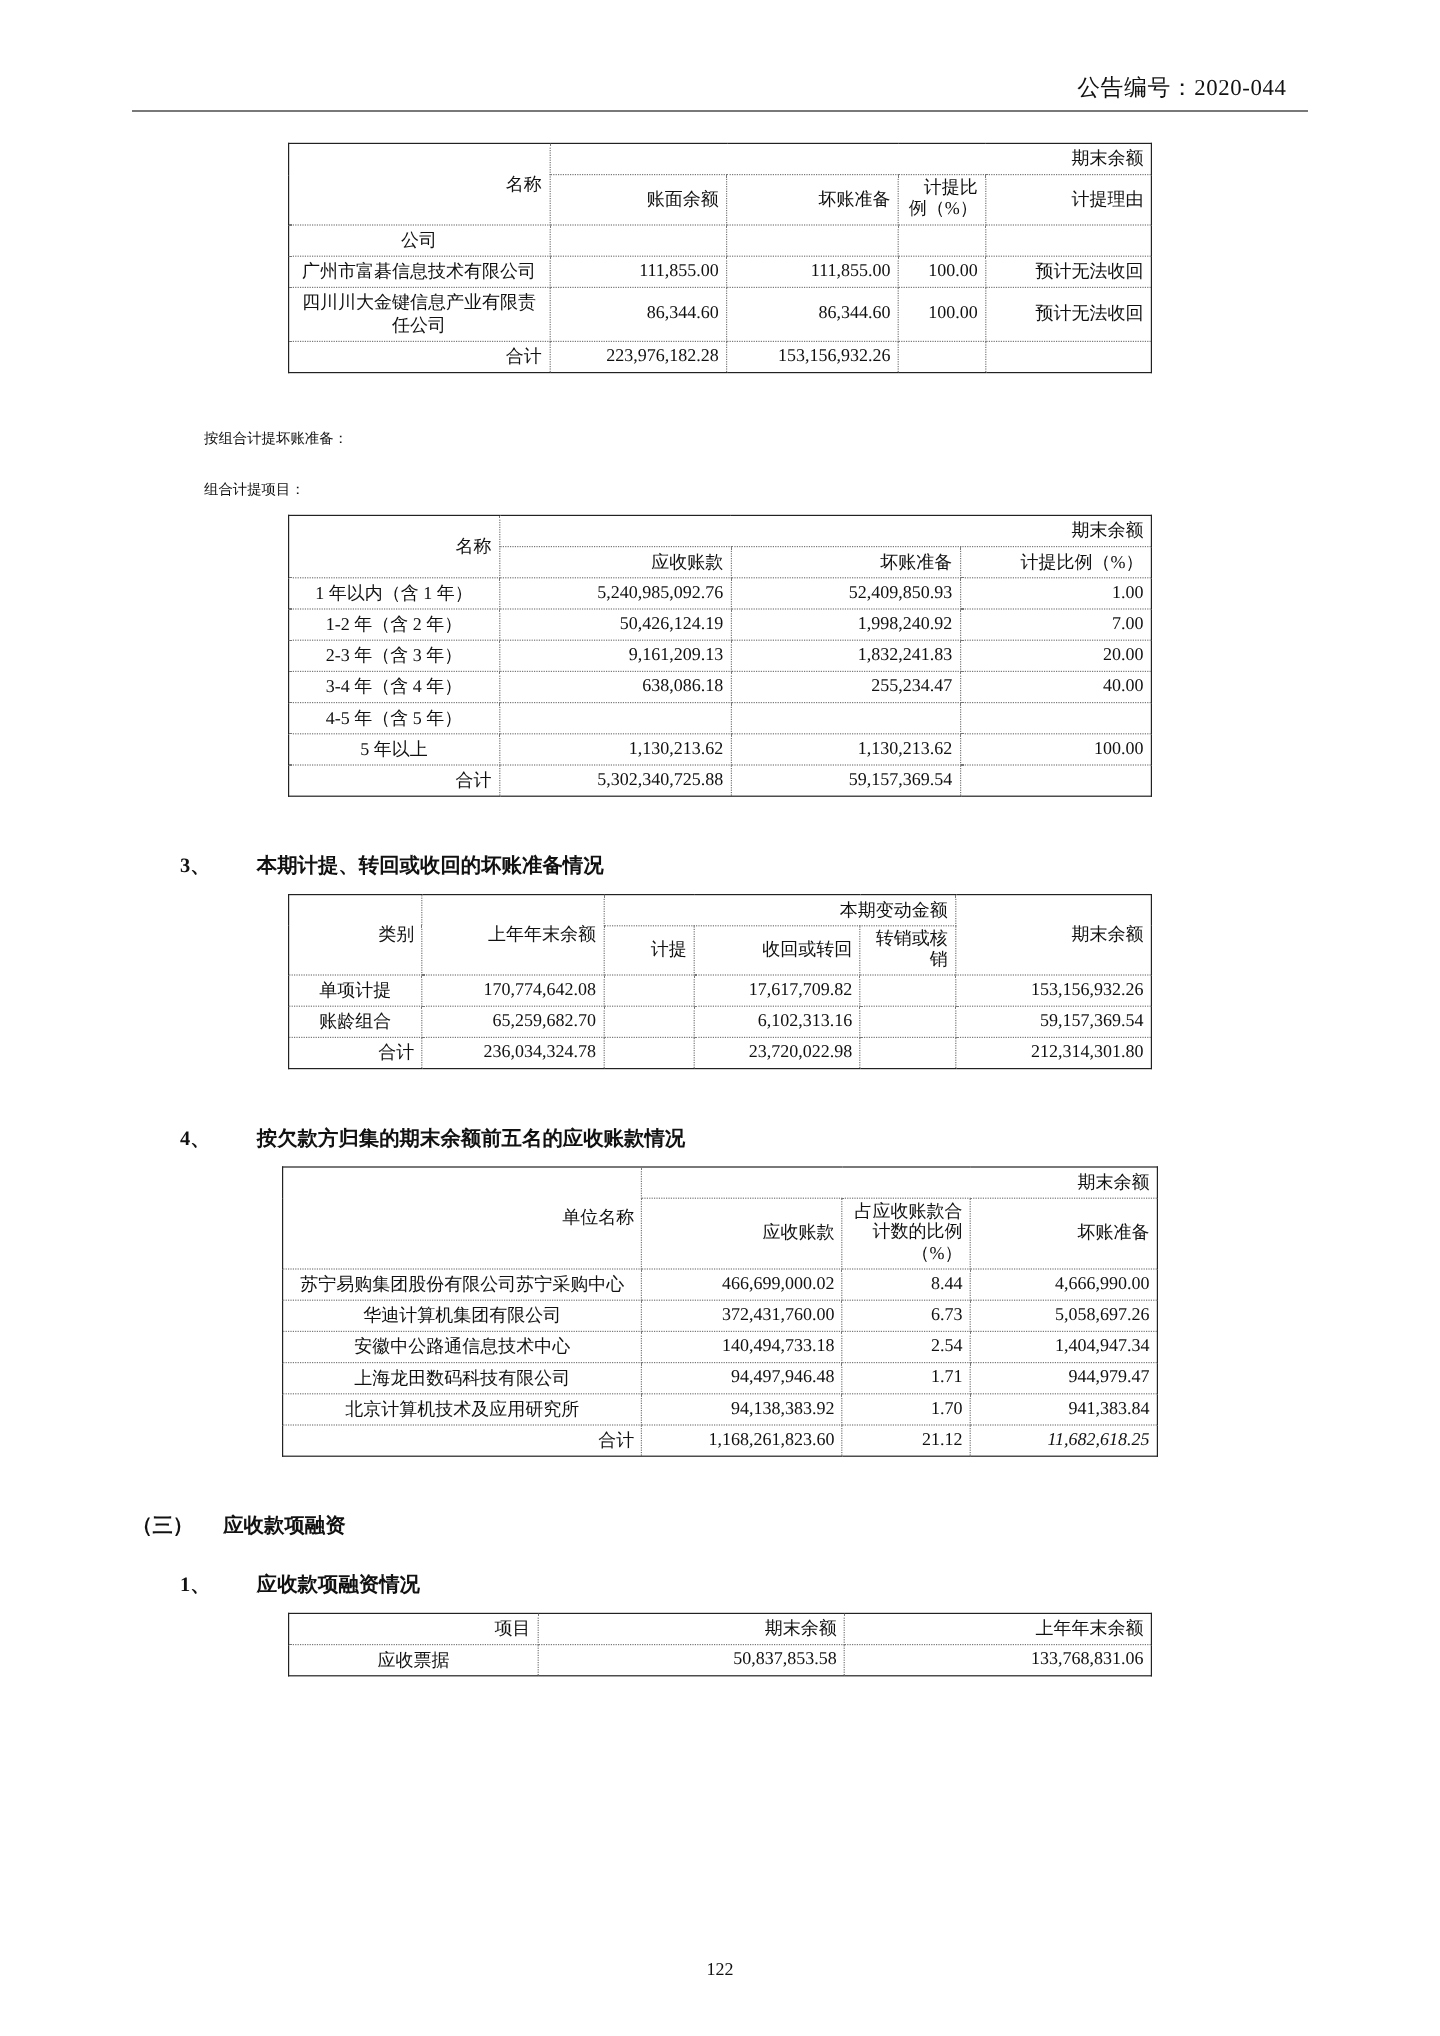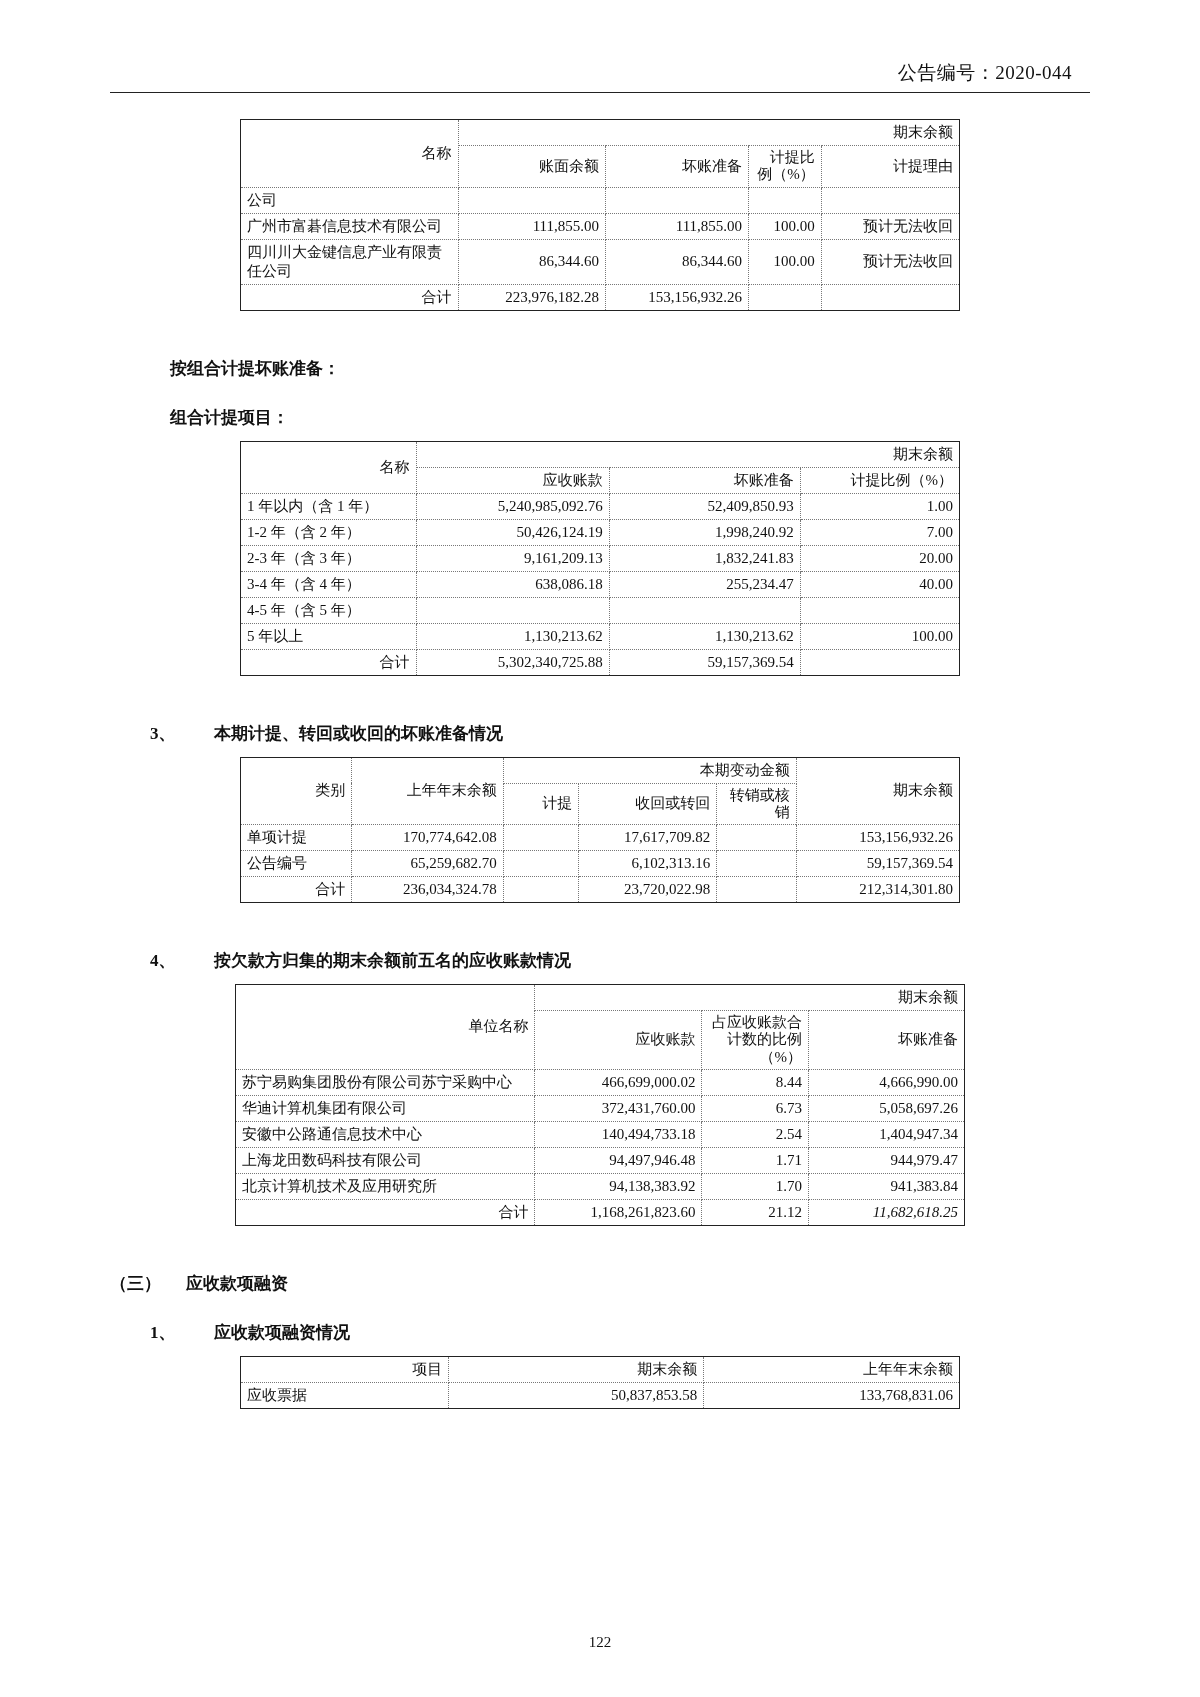--- a/index.html
+++ b/index.html
@@ -44,24 +44,24 @@
     font-weight: normal;
   }
   .tbl-wrap {
     margin-left: auto;
     margin-right: auto;
   }
   .top-rule { border-top: 1.8px solid #222 !important; }
   .bot-rule { border-bottom: 1.8px solid #222 !important; }
   .num { text-align: right; }
   .ctr { text-align: right; }
-  .lft { text-align: left; }
+  .lft { text-align: center; }
   .para {
-    font-size: 17px;
-    font-weight: bold;
+    font-size: 12px;
+    font-weight: normal;
   }
   .indent1 { margin-left: 60px; }
   .indent2 { margin-left: 40px; }
   .spacer-lg { height: 46px; }
   .spacer-md { height: 26px; }
   .spacer-sm { height: 12px; }
   .numhead {
     display: flex;
     align-items: baseline;
     font-weight: bold;
@@ -222,21 +222,21 @@
     </tr>
     <tr>
       <td class="lft" style="border-left:1.8px solid #222;">单项计提</td>
       <td class="num">170,774,642.08</td>
       <td class="num"></td>
       <td class="num">17,617,709.82</td>
       <td class="num"></td>
       <td class="num" style="border-right:1.8px solid #222;">153,156,932.26</td>
     </tr>
     <tr>
-      <td class="lft" style="border-left:1.8px solid #222;">公告编号</td>
+      <td class="lft" style="border-left:1.8px solid #222;">账龄组合</td>
       <td class="num">65,259,682.70</td>
       <td class="num"></td>
       <td class="num">6,102,313.16</td>
       <td class="num"></td>
       <td class="num" style="border-right:1.8px solid #222;">59,157,369.54</td>
     </tr>
     <tr>
       <td class="ctr bot-rule" style="border-left:1.8px solid #222;">合计</td>
       <td class="num bot-rule">236,034,324.78</td>
       <td class="num bot-rule"></td>

